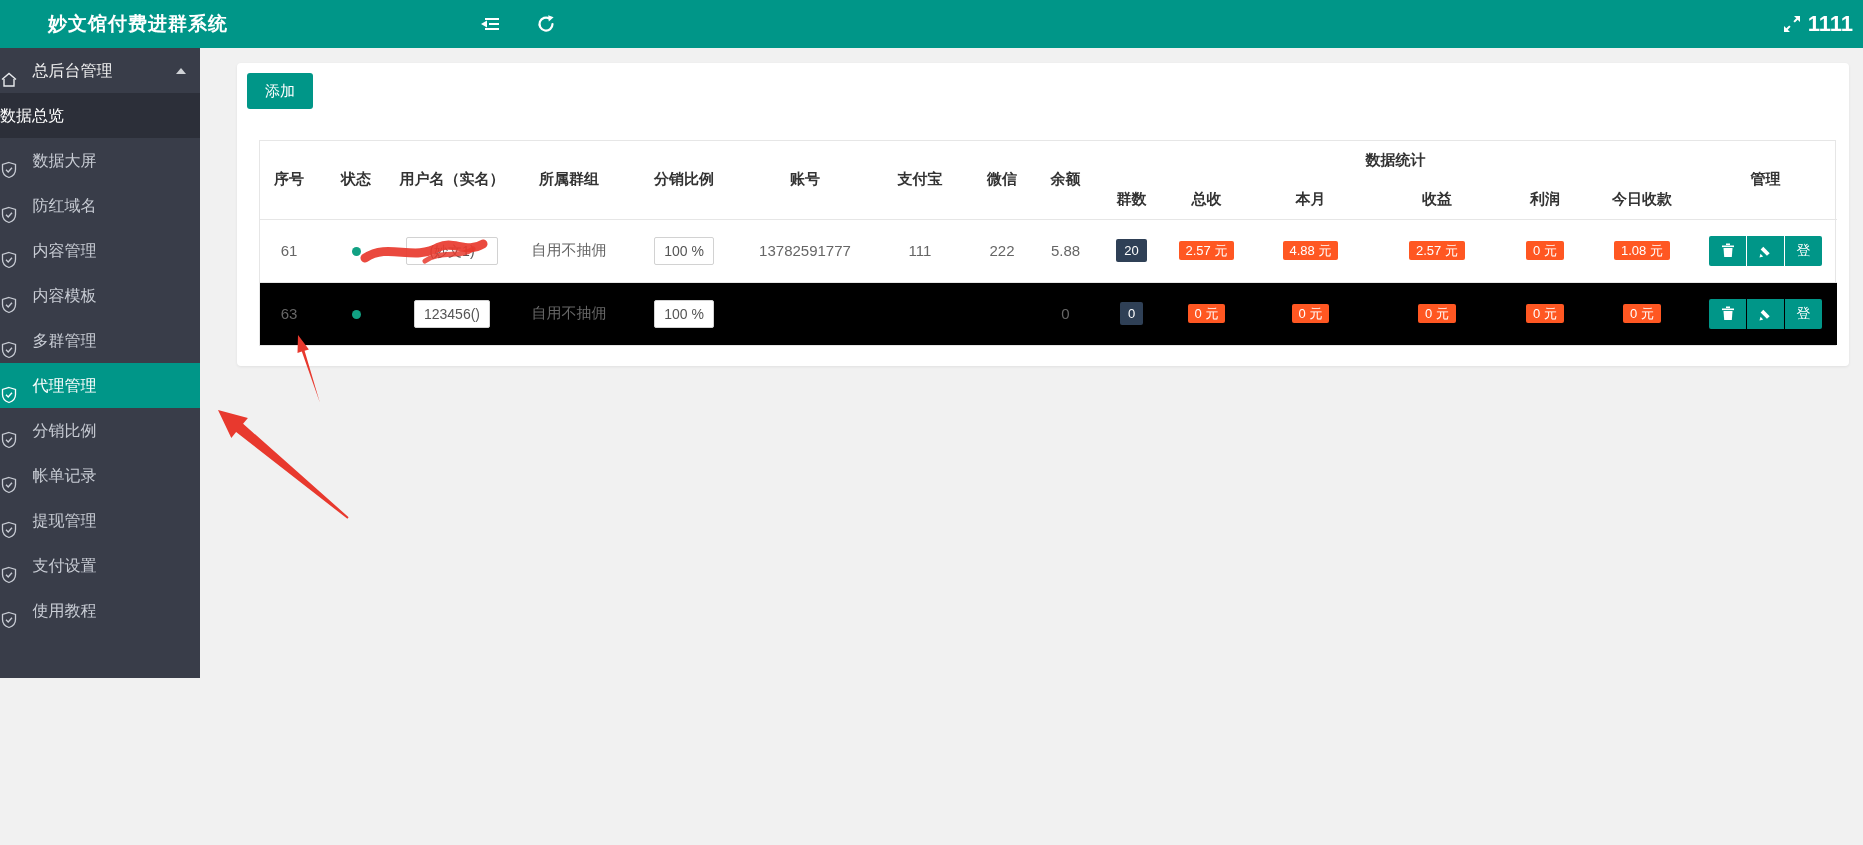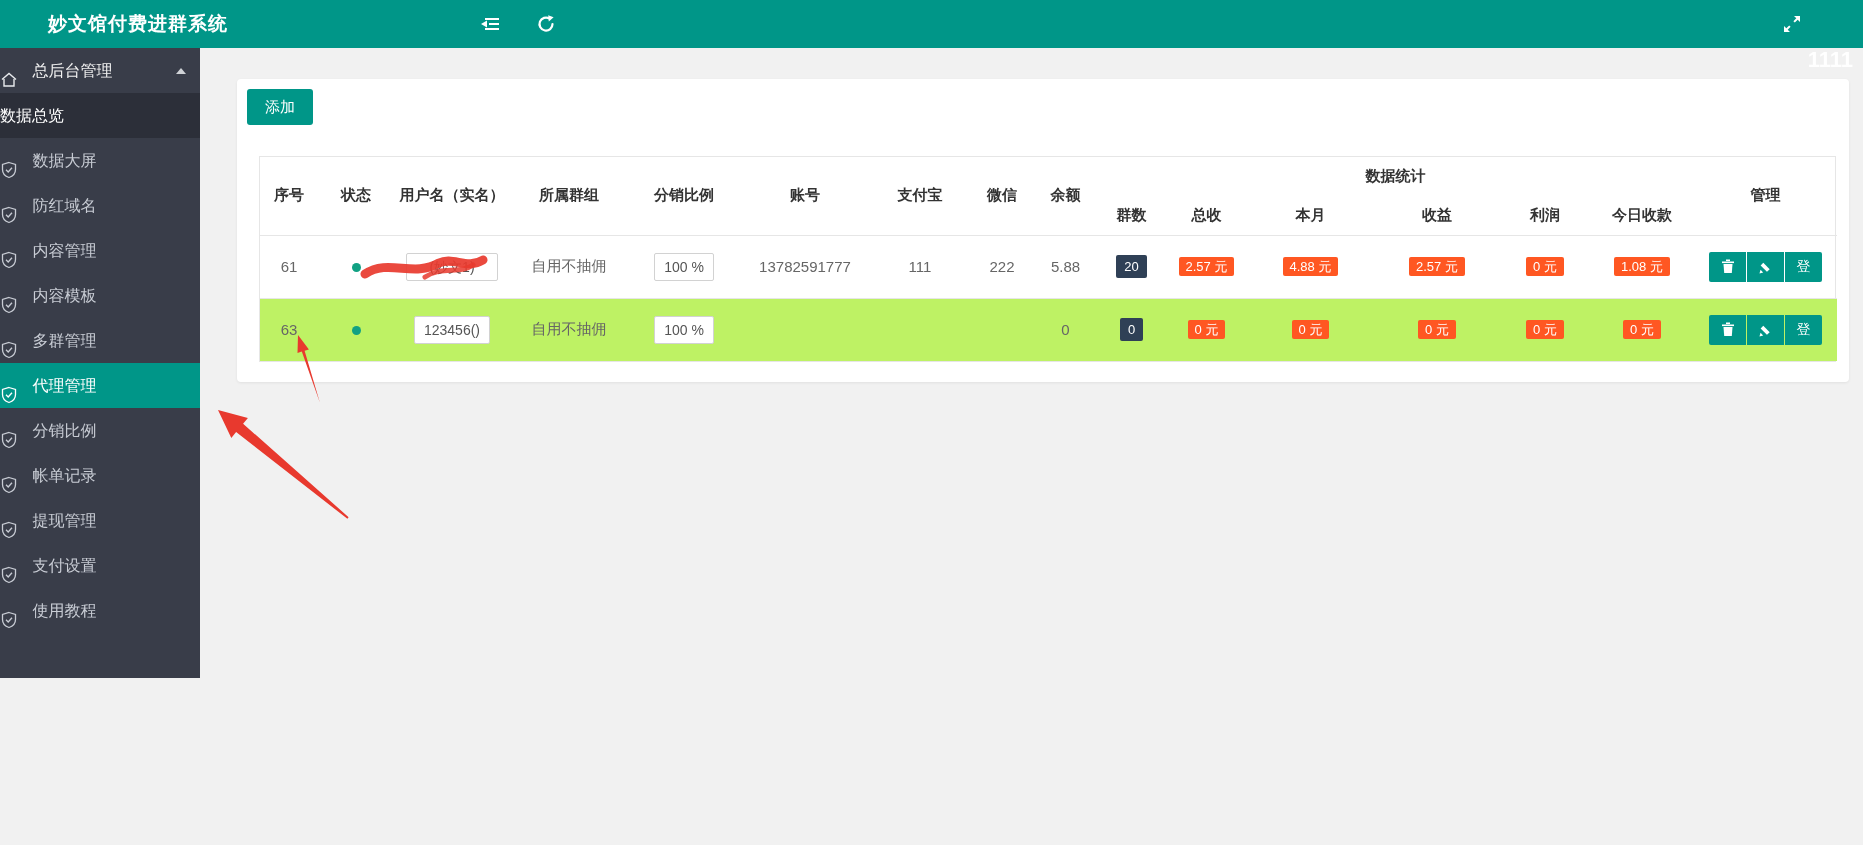--- a/index.html
+++ b/index.html
@@ -10,55 +10,55 @@
   .app-header { position:absolute; top:0; left:0; width:1863px; height:48px;
     background:#009688; z-index:10; }
   .brand { position:absolute; left:48px; top:0; line-height:48px; color:#fff;
     font-size:19px; font-weight:bold; letter-spacing:1px; }
   .hicon { position:absolute; top:14px; width:20px; height:20px; cursor:pointer; }
   .hicon svg { display:block; }
   .icon-collapse { left:480px; }
   .icon-refresh  { left:536px; }
   .icon-full     { left:1782px; }
   .user-badge { position:absolute; right:10px; top:0; line-height:48px;
-    color:#fff; font-size:22px; font-weight:bold;margin-top:36px; }
+    color:#fff; font-size:22px; font-weight:bold; }
 
   
   .sidebar { position:absolute; top:48px; left:0; width:200px; height:630px;
     background:#393D49; z-index:9; }
   .side-item { position:relative; height:45px; line-height:45px; color:#c8ccd4;
     font-size:16px; cursor:pointer; white-space:nowrap; }
   .side-item .micon { display:inline-block; vertical-align:middle; margin-right:10px;
     width:18px; height:18px; margin-top:-3px; }
   .side-item.parent { color:#f2f2f2; }
   .side-item.child { background:#2c2f39; color:#ffffff; }
   .side-item.active { background:#009688; color:#fff; }
   .caret-up { position:absolute; right:14px; top:20px; width:0; height:0;
     border-left:5px solid transparent; border-right:5px solid transparent;
     border-bottom:6px solid #cfd2d6; }
 
   
   .content { position:absolute; top:48px; left:200px; width:1663px; height:649px;
-    background:#f1f1f1;margin-top:16px; }
+    background:#f1f1f1; }
   .card { position:absolute; left:37px; top:15px; width:1612px; height:303px;
     background:#fff; border-radius:4px; box-shadow:0 1px 3px rgba(0,0,0,.07); }
   .btn-add { position:absolute; left:10px; top:10px; height:36px; padding:0 18px;
     background:#009688; border:none; border-radius:3px; color:#fff; font-size:15px;
     cursor:pointer; font-family:inherit; }
 
   .table-wrap { position:absolute; left:22px; top:77px; width:1577px;
     border:1px solid #e6e6e6; background:#fff; }
   table { width:1575px; border-collapse:collapse; table-layout:fixed; }
   thead th { font-size:15px; font-weight:bold; color:#333; text-align:center;
     vertical-align:middle; }
   thead tr { height:39px; }
   tbody tr { height:63px; }
   tbody td { font-size:15px; color:#666; text-align:center; vertical-align:middle;
     border-top:1px solid #e6e6e6; overflow:visible; }
-  tbody tr.striped { background:#bef264; }
+  tbody tr.striped { background:#000000; }
 
   .dot { display:inline-block; width:9px; height:9px; border-radius:50%;
     background:#11a183; }
 
   .input-box { display:inline-block; position:relative; border:1px solid #d2d2d2;
     border-radius:2px; background:#fff; color:#555; font-size:14px;
     padding:6px 9px; line-height:1; white-space:nowrap; }
   .input-box.fixedw { width:92px; text-align:center; }
   .scribble { position:absolute; left:-52px; top:-8px; width:160px; height:42px;
     pointer-events:none; }

